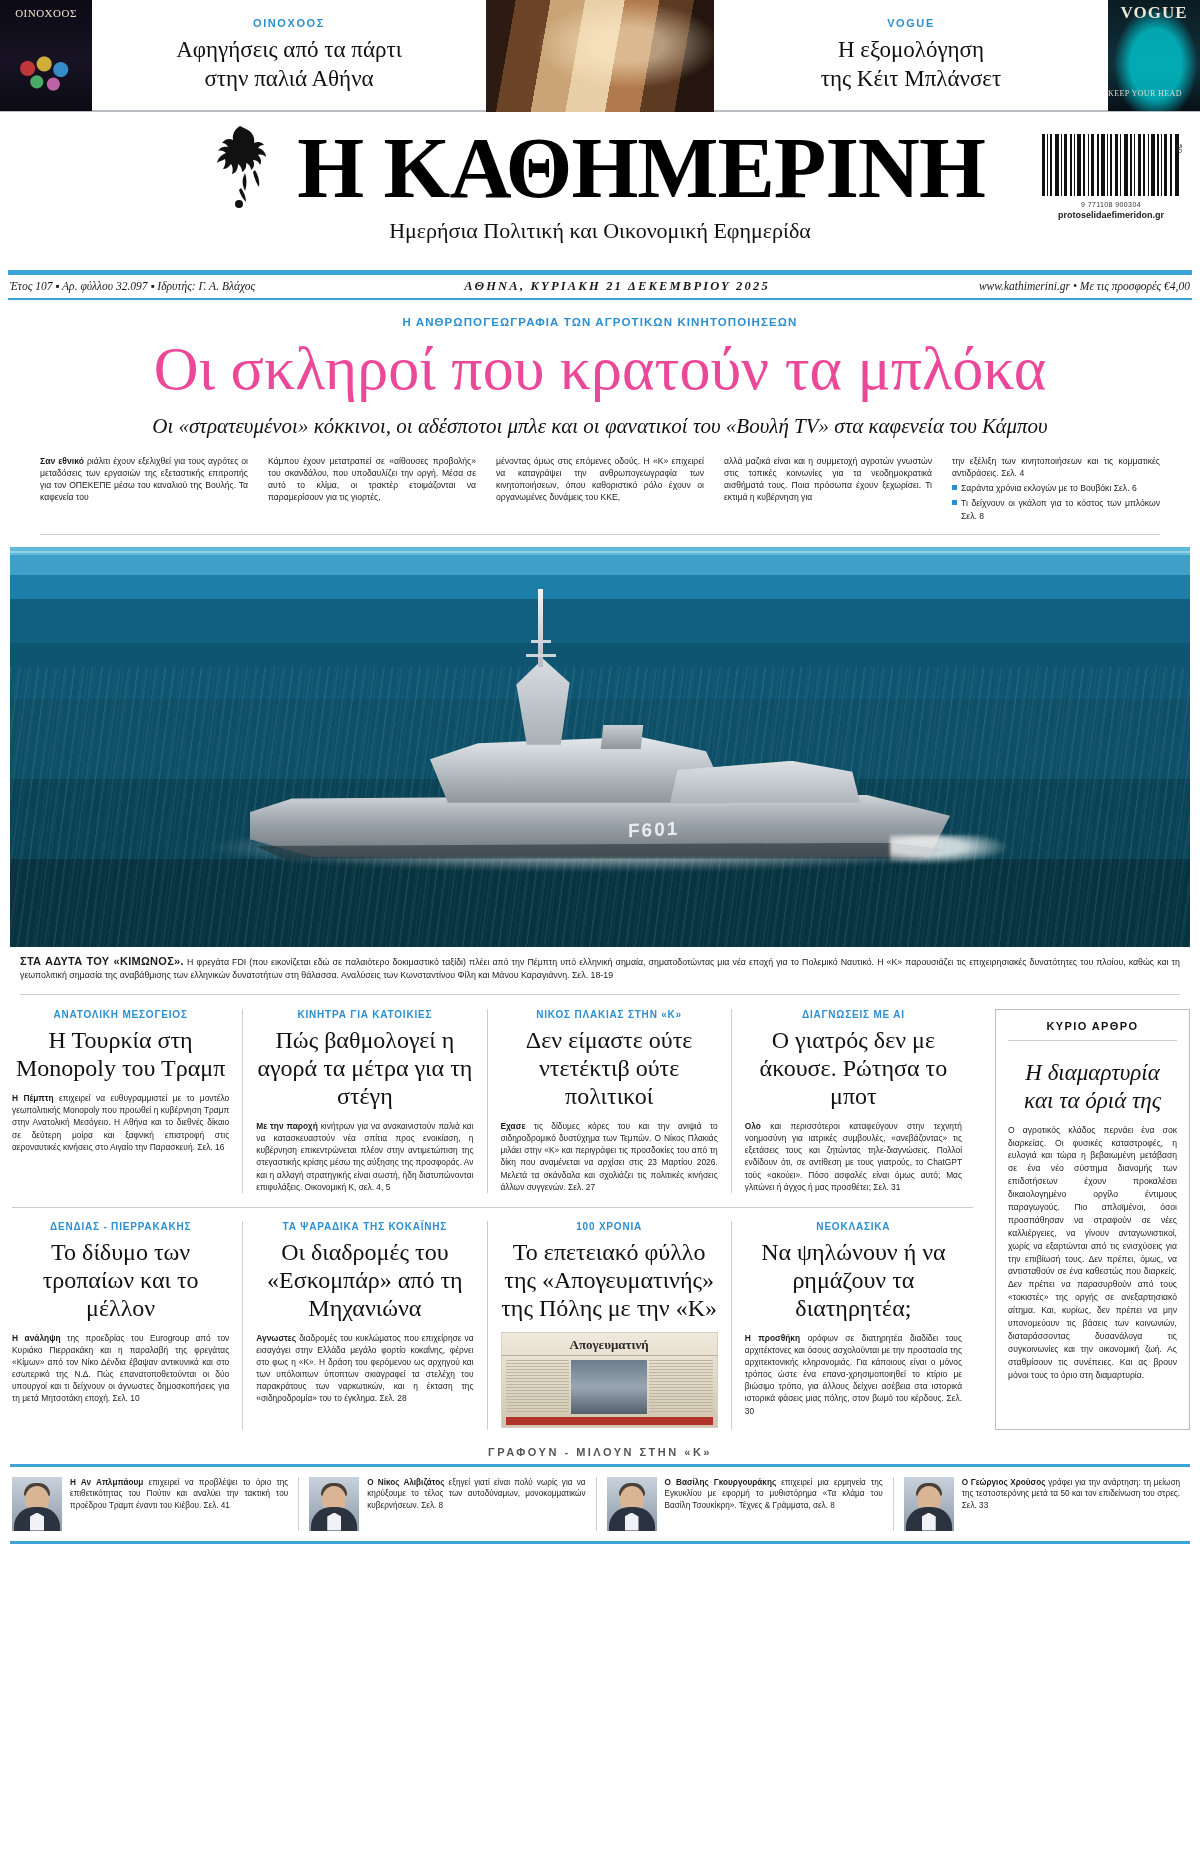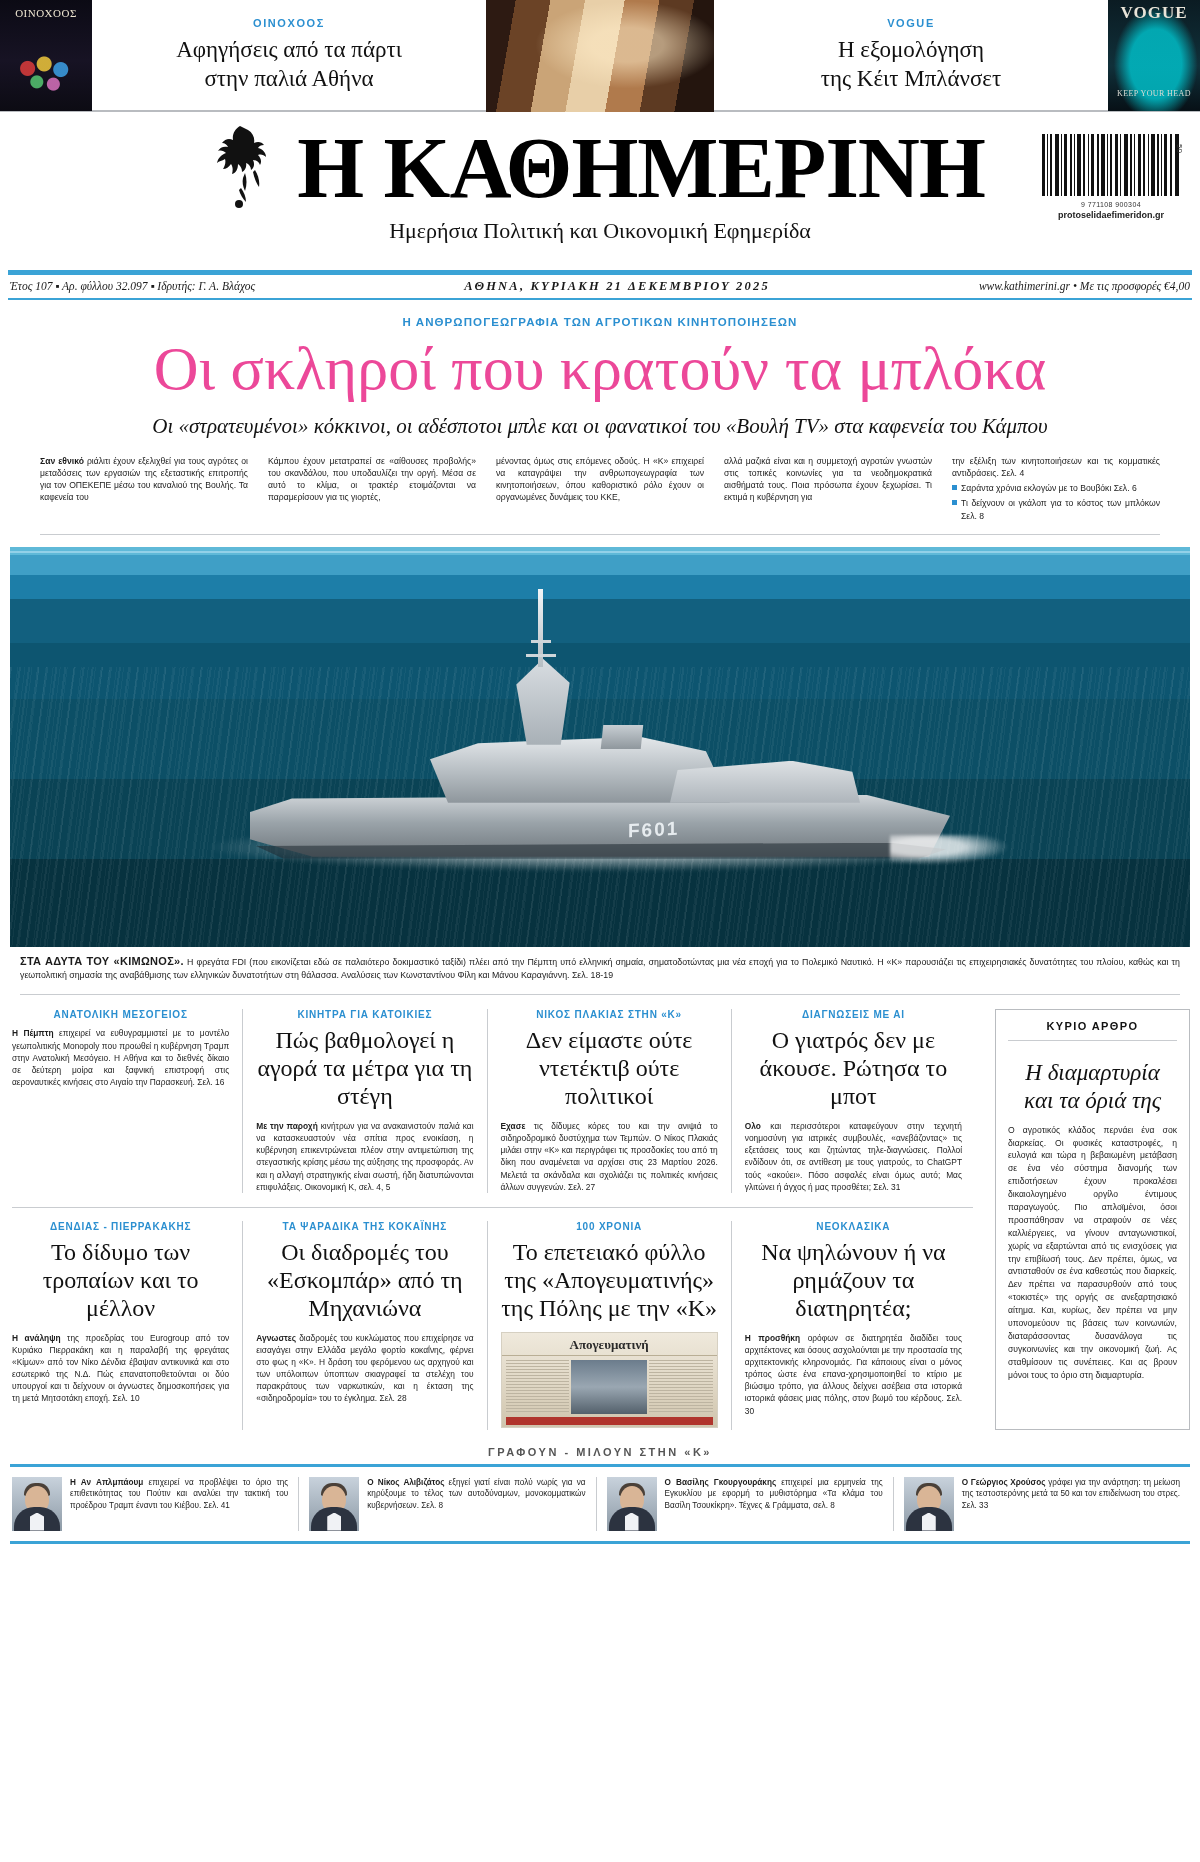--- a/index.html
+++ b/index.html
@@ -40,21 +40,21 @@
   .promo-thumb.vogue {
     background:
       radial-gradient(ellipse at 52% 58%, rgba(0,190,200,.85) 0 38%, transparent 62%),
       linear-gradient(#0b1b22, #10303a 60%, #071016);
   }
   .promo-thumb.vogue .vg {
     position:absolute; top:4px; left:0; right:0; text-align:center;
     color:#e9e4d8; font-size:17px; letter-spacing:1px; font-weight:bold;
   }
   .promo-thumb.vogue .vgsmall {
-    position:absolute; bottom:12px; left:0; right:0; text-align:center;
+    position:absolute; bottom:12px; left:0; right:0; text-align:left;
     color:#dcdcd4; font-size:8px; line-height:1.25; letter-spacing:.4px;
   }
   .promo-text { padding:0 14px; text-align:center; flex:1; }
   .promo-kicker {
     color:#2b8fd0; font-family:"Liberation Sans", sans-serif;
     font-size:11px; font-weight:bold; letter-spacing:1.6px; margin-bottom:7px;
   }
   .promo-head {
     font-size:23px; line-height:1.22; color:#111;
     font-family:"Liberation Serif", serif;
@@ -468,20 +468,21 @@
     </div>
   </div>
 
   <div class="grid-wrap">
 
     <div class="grid-main">
 
       <div class="grid-row">
         <div class="cell">
           <div class="kicker">ΑΝΑΤΟΛΙΚΗ ΜΕΣΟΓΕΙΟΣ</div>
+          <div class="ctitle">Η Τουρκία στη Monopoly του Τραμπ</div>
           <div class="cbody"><b>Η Πέμπτη</b><span> επιχειρεί να ευθυγραμμιστεί με το μοντέλο γεωπολιτικής Monopoly που προωθεί η κυβέρνηση Τραμπ στην Ανατολική Μεσόγειο. Η Αθήνα και το διεθνές δίκαιο σε δεύτερη μοίρα και ξαφνική επιστροφή στις αεροναυτικές κινήσεις στο Αιγαίο την Παρασκευή. Σελ. 16</span></div>
         </div>
         <div class="cell">
           <div class="kicker">ΚΙΝΗΤΡΑ ΓΙΑ ΚΑΤΟΙΚΙΕΣ</div>
           <div class="ctitle">Πώς βαθμολογεί η αγορά τα μέτρα για τη στέγη</div>
           <div class="cbody"><b>Με την παροχή</b><span> κινήτρων για να ανακαινιστούν παλιά και να κατασκευαστούν νέα σπίτια προς ενοικίαση, η κυβέρνηση επικεντρώνεται πλέον στην αντιμετώπιση της στεγαστικής κρίσης μέσω της αύξησης της προσφοράς. Αν και η αλλαγή στρατηγικής είναι σωστή, ήδη διατυπώνονται επιφυλάξεις. Οικονομική Κ, σελ. 4, 5</span></div>
         </div>
         <div class="cell">
           <div class="kicker">ΝΙΚΟΣ ΠΛΑΚΙΑΣ ΣΤΗΝ «Κ»</div>
           <div class="ctitle">Δεν είμαστε ούτε ντετέκτιβ ούτε πολιτικοί</div>

